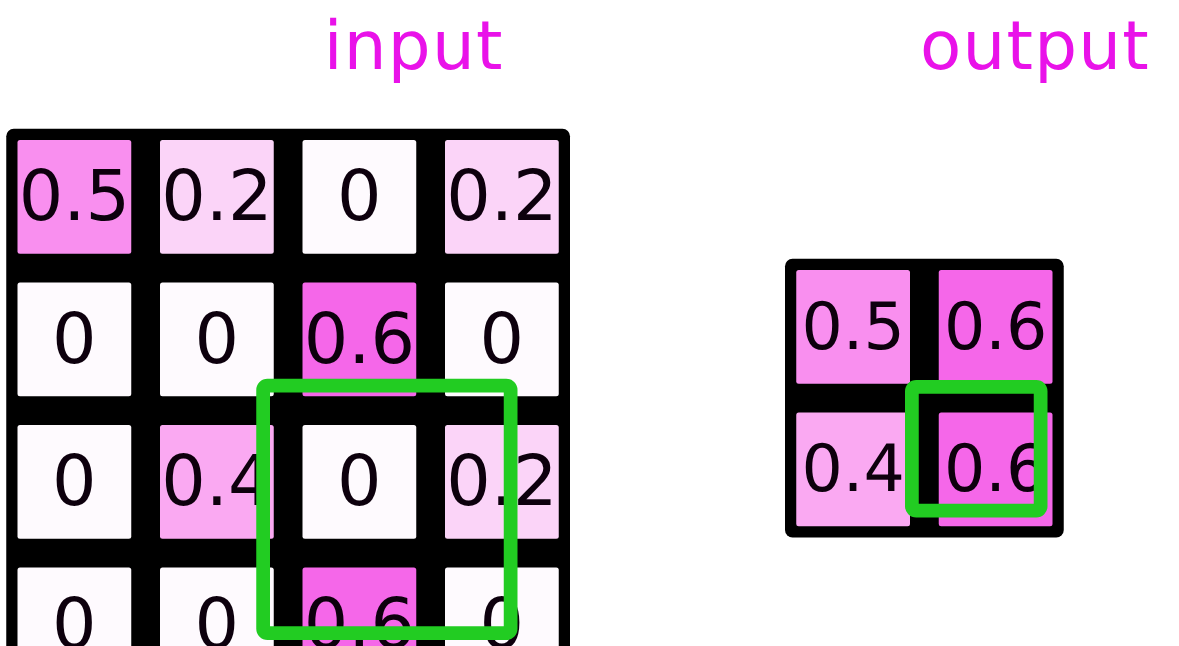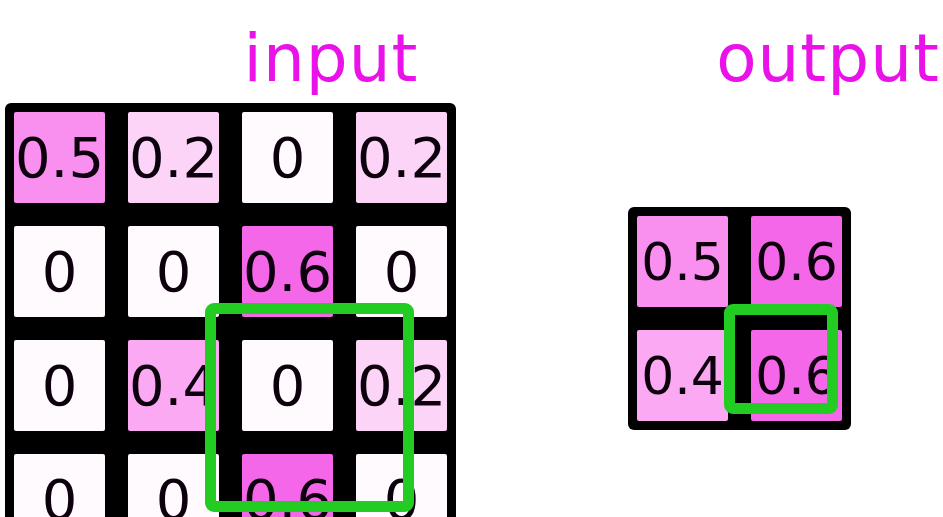--- a/index.html
+++ b/index.html
@@ -2,22 +2,22 @@
 <html><head>
 <meta charset="utf-8">
 <style>
   html,body{margin:0;padding:0;}
   body{
     width:943px;height:517px;position:relative;overflow:hidden;
     background:#ffffff;
     font-family:"DejaVu Sans","Liberation Sans",sans-serif;
   }
   .title{
-    position:absolute;top:26px;line-height:1;
-    font-size:66px;letter-spacing:1px;
+    position:absolute;top:10px;line-height:1;
+    font-size:54px;letter-spacing:1px;
     transform:translateX(-50%);
     white-space:nowrap;
   }
   .input-title{left:331px;}
   .output-title{left:828px;}
   .grid{
     position:absolute;display:grid;
     background:#000000;padding:9px;gap:23px;border-radius:6px;
   }
   .input-grid{left:5px;top:103px;grid-template-columns:repeat(4,91px);grid-auto-rows:91px;}

